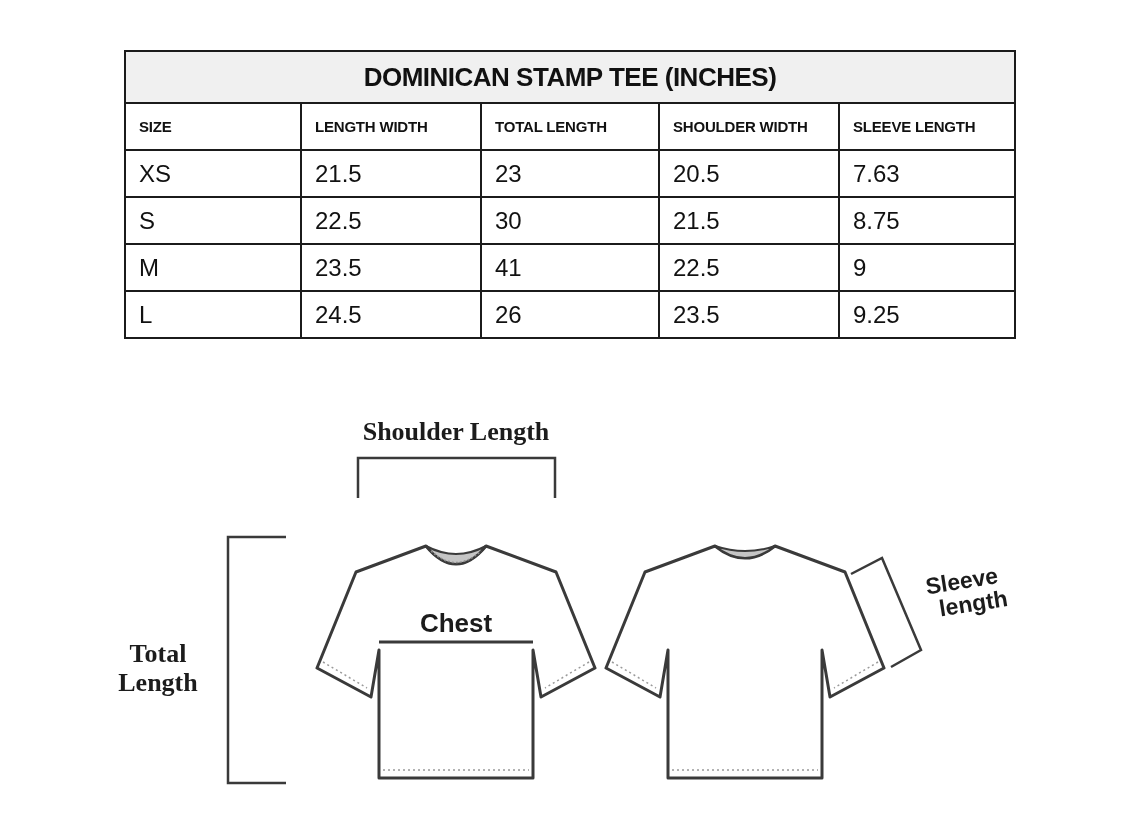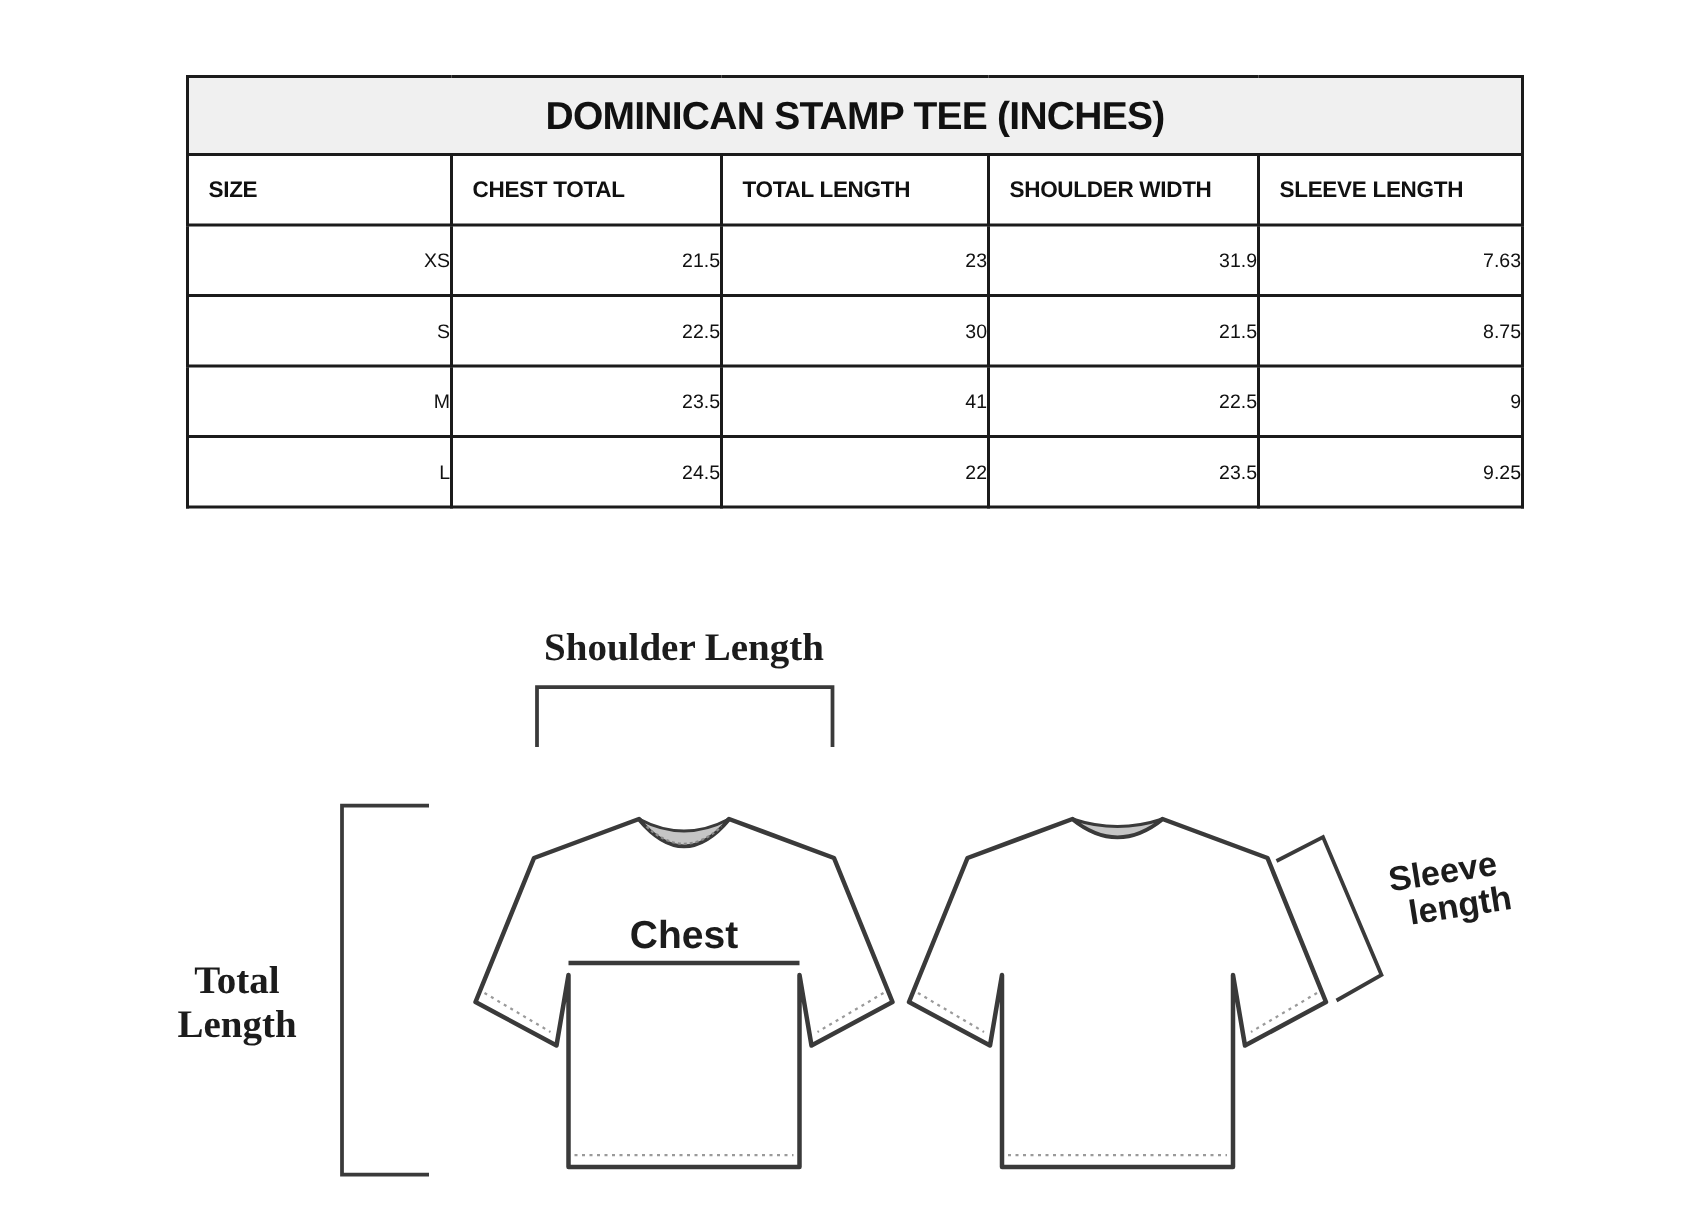--- a/index.html
+++ b/index.html
@@ -41,23 +41,22 @@
   }
   #size-table .head-row th {
     height: 45px;
     background: #ffffff;
     font-size: 15px;
     font-weight: 700;
     letter-spacing: -0.2px;
   }
   #size-table tbody td {
     height: 45px;
-    font-size: 13px;
+    font-size: 24px;
     font-weight: 400;
-    text-align: right;
   }
 
   
   #diagram {
     position: absolute;
     left: 0;
     top: 410px;
     width: 1128px;
     height: 410px;
   }
@@ -110,52 +109,52 @@
         <col style="width:178px">
         <col style="width:180px">
         <col style="width:176px">
     </colgroup>
     <thead>
       <tr>
         <th colspan="5" class="title-cell">DOMINICAN STAMP TEE (INCHES)</th>
       </tr>
       <tr class="head-row">
         <th>SIZE</th>
-        <th>CHEST TOTAL</th>
+        <th>LENGTH WIDTH</th>
         <th>TOTAL LENGTH</th>
         <th>SHOULDER WIDTH</th>
         <th>SLEEVE LENGTH</th>
       </tr>
     </thead>
     <tbody>
       <tr>
         <td>XS</td>
         <td>21.5</td>
         <td>23</td>
-        <td>31.9</td>
+        <td>20.5</td>
         <td>7.63</td>
       </tr>
       <tr>
         <td>S</td>
         <td>22.5</td>
         <td>30</td>
         <td>21.5</td>
         <td>8.75</td>
       </tr>
       <tr>
         <td>M</td>
         <td>23.5</td>
         <td>41</td>
         <td>22.5</td>
         <td>9</td>
       </tr>
       <tr>
         <td>L</td>
         <td>24.5</td>
-        <td>22</td>
+        <td>26</td>
         <td>23.5</td>
         <td>9.25</td>
       </tr>
     </tbody>
   </table>
 
   <svg id="diagram" viewBox="0 0 1128 410">
 
     <text x="456" y="30" text-anchor="middle" class="serif-label">Shoulder Length</text>
     <path class="bracket" d="M 358 88 L 358 48 L 555 48 L 555 88"></path>

